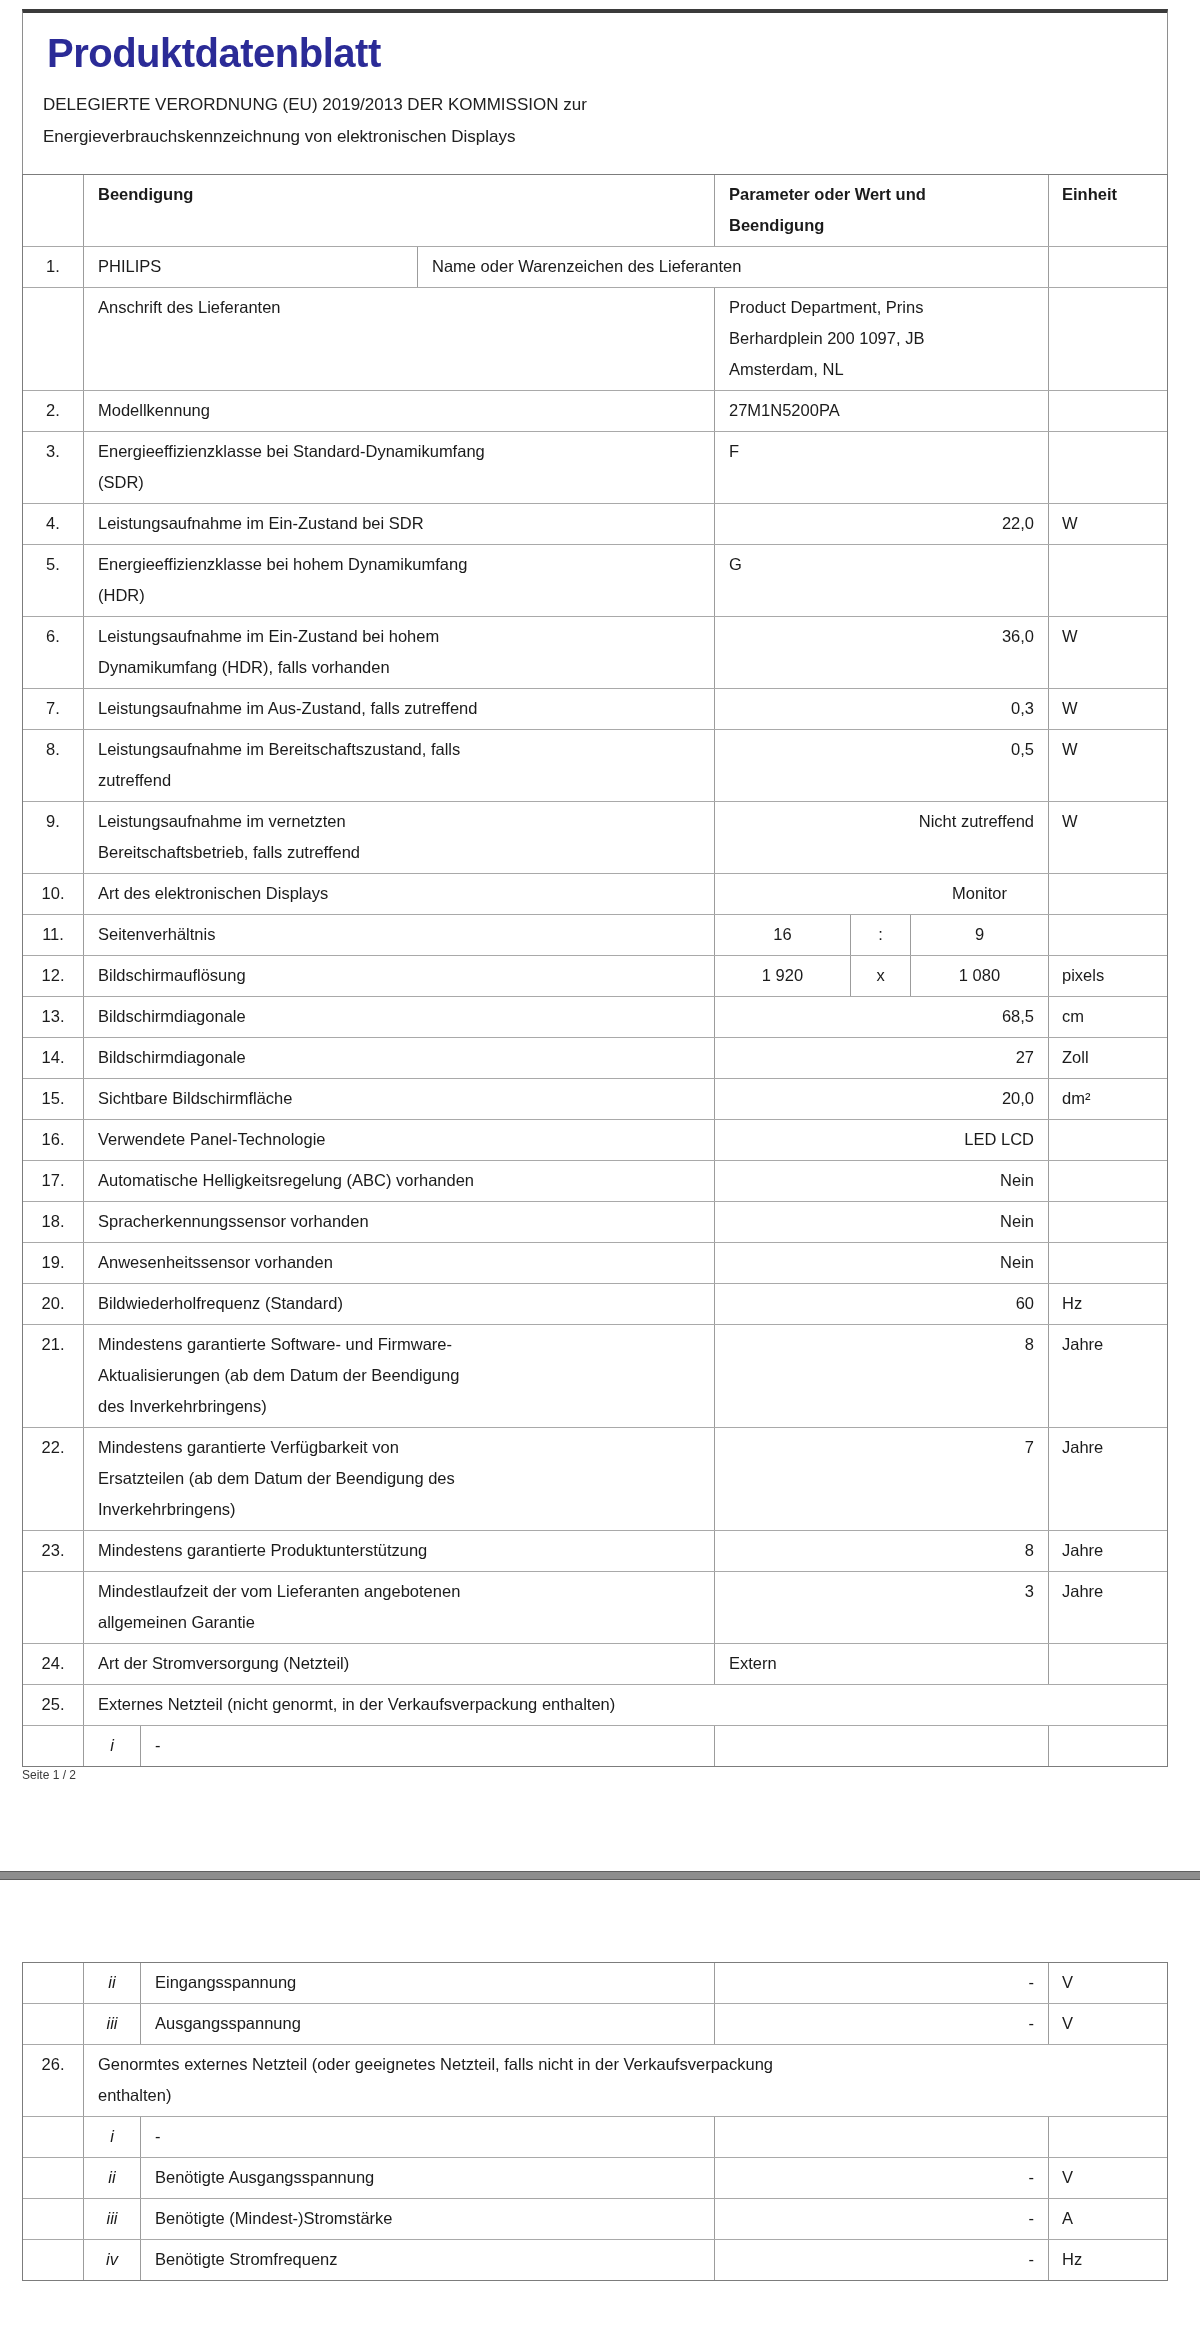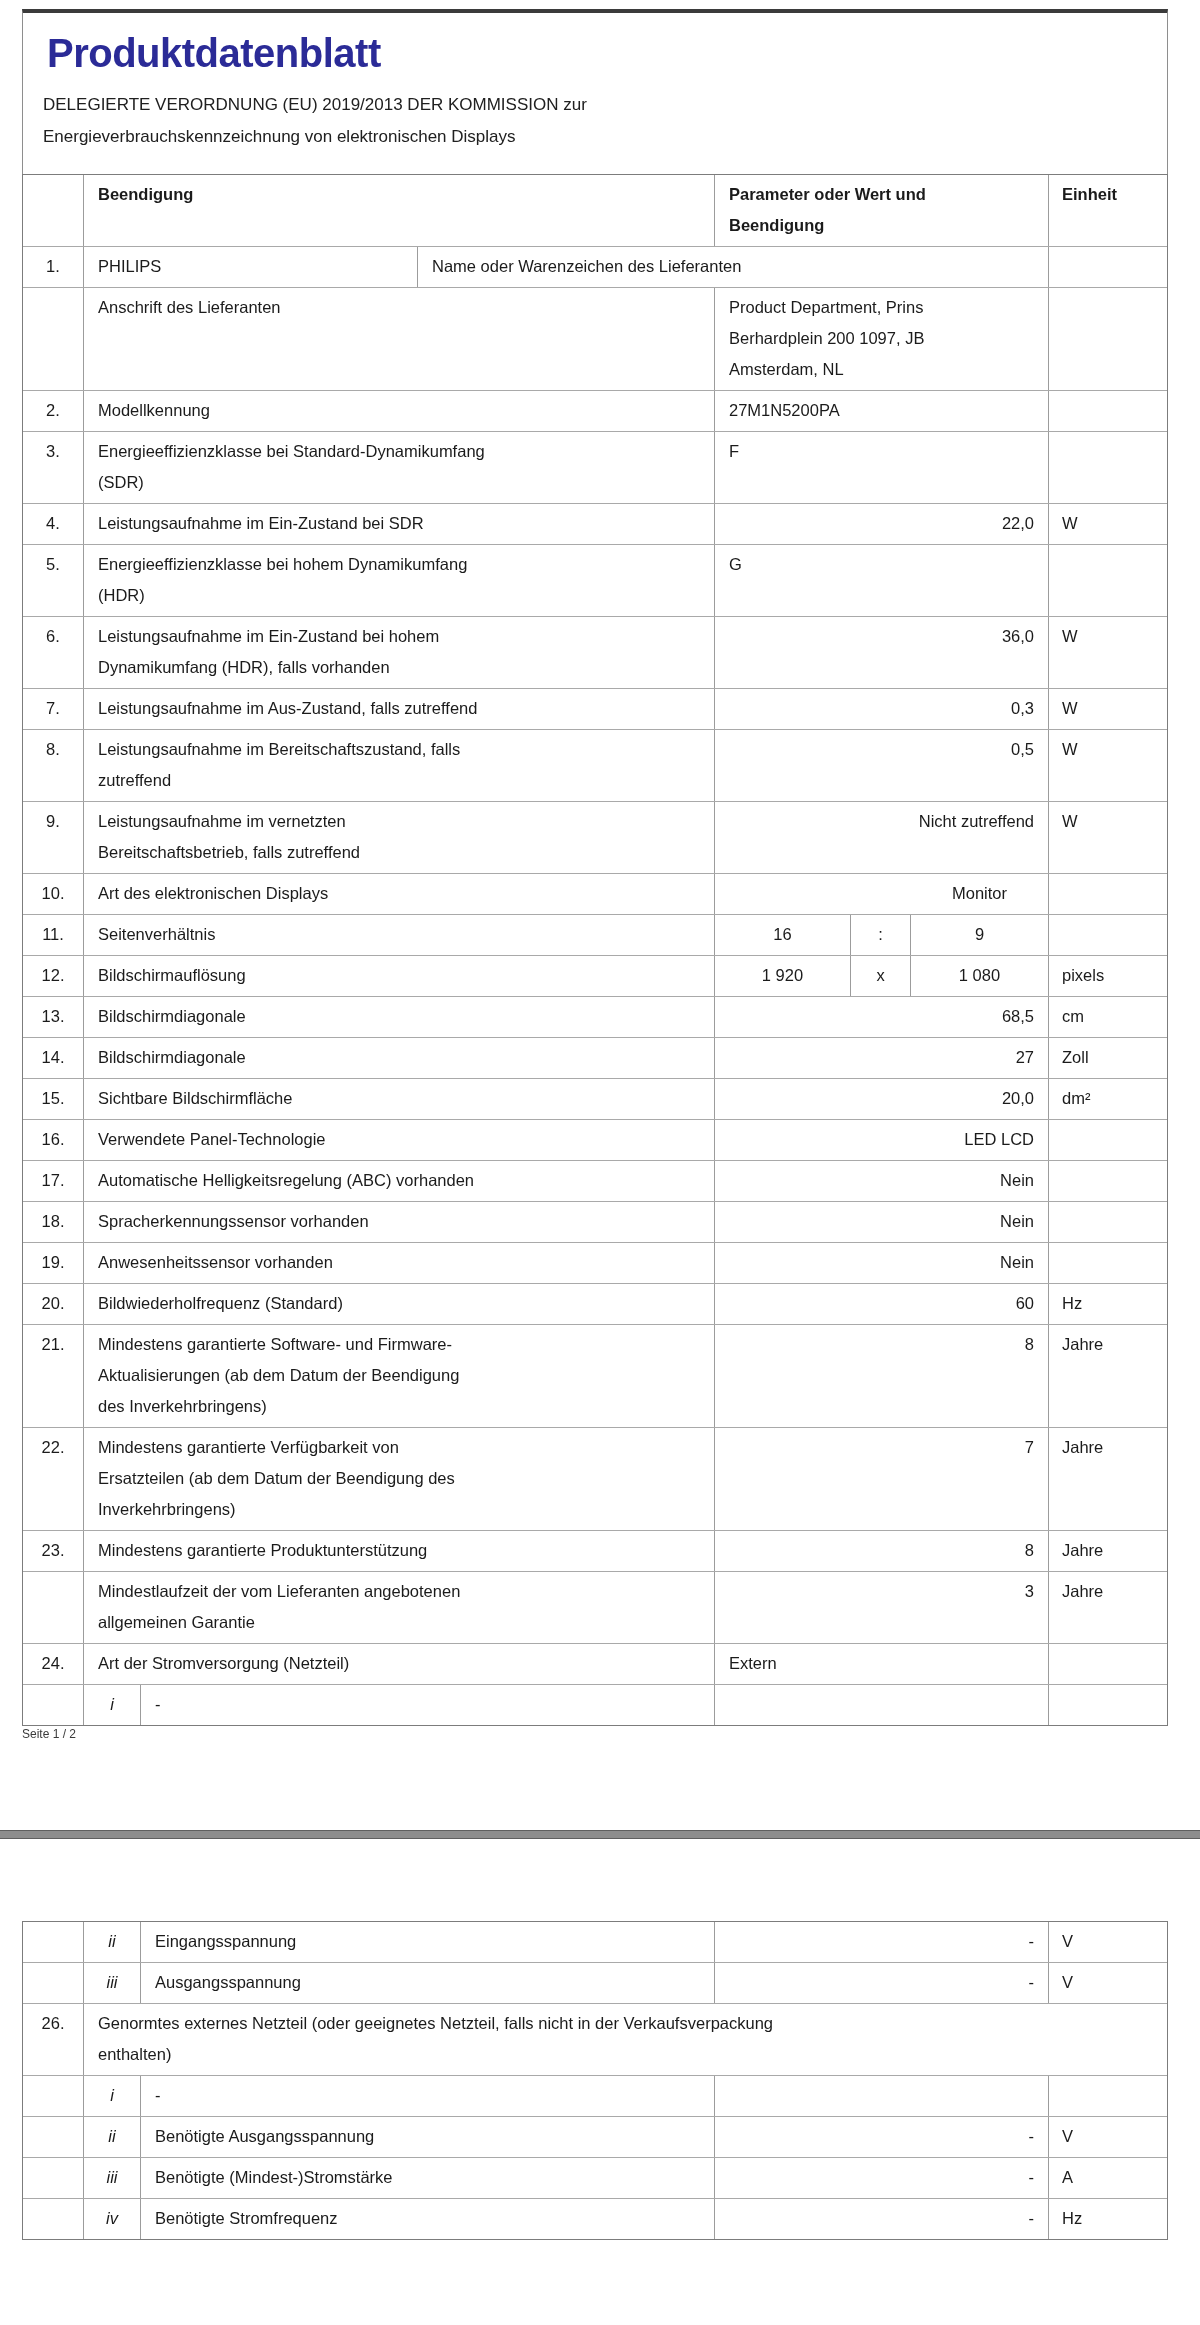--- a/index.html
+++ b/index.html
@@ -238,20 +238,24 @@
           <div class="cell w-val val-right">3</div>
           <div class="cell w-unit">Jahre</div>
         </div>
         <div class="trow">
           <div class="cell w-num">24.</div>
           <div class="cell w-param">Art der Stromversorgung (Netzteil)</div>
           <div class="cell w-val val-left">Extern</div>
           <div class="cell w-unit"></div>
         </div>
         <div class="trow">
+          <div class="cell w-num">25.</div>
+          <div class="cell w-span">Externes Netzteil (nicht genormt, in der Verkaufsverpackung enthalten)</div>
+        </div>
+        <div class="trow">
           <div class="cell w-num"></div>
           <div class="cell w-roman">i</div>
           <div class="cell w-restparam">-</div>
           <div class="cell w-val"></div>
           <div class="cell w-unit"></div>
         </div>
       </div>
   </div>
 </div>
 

